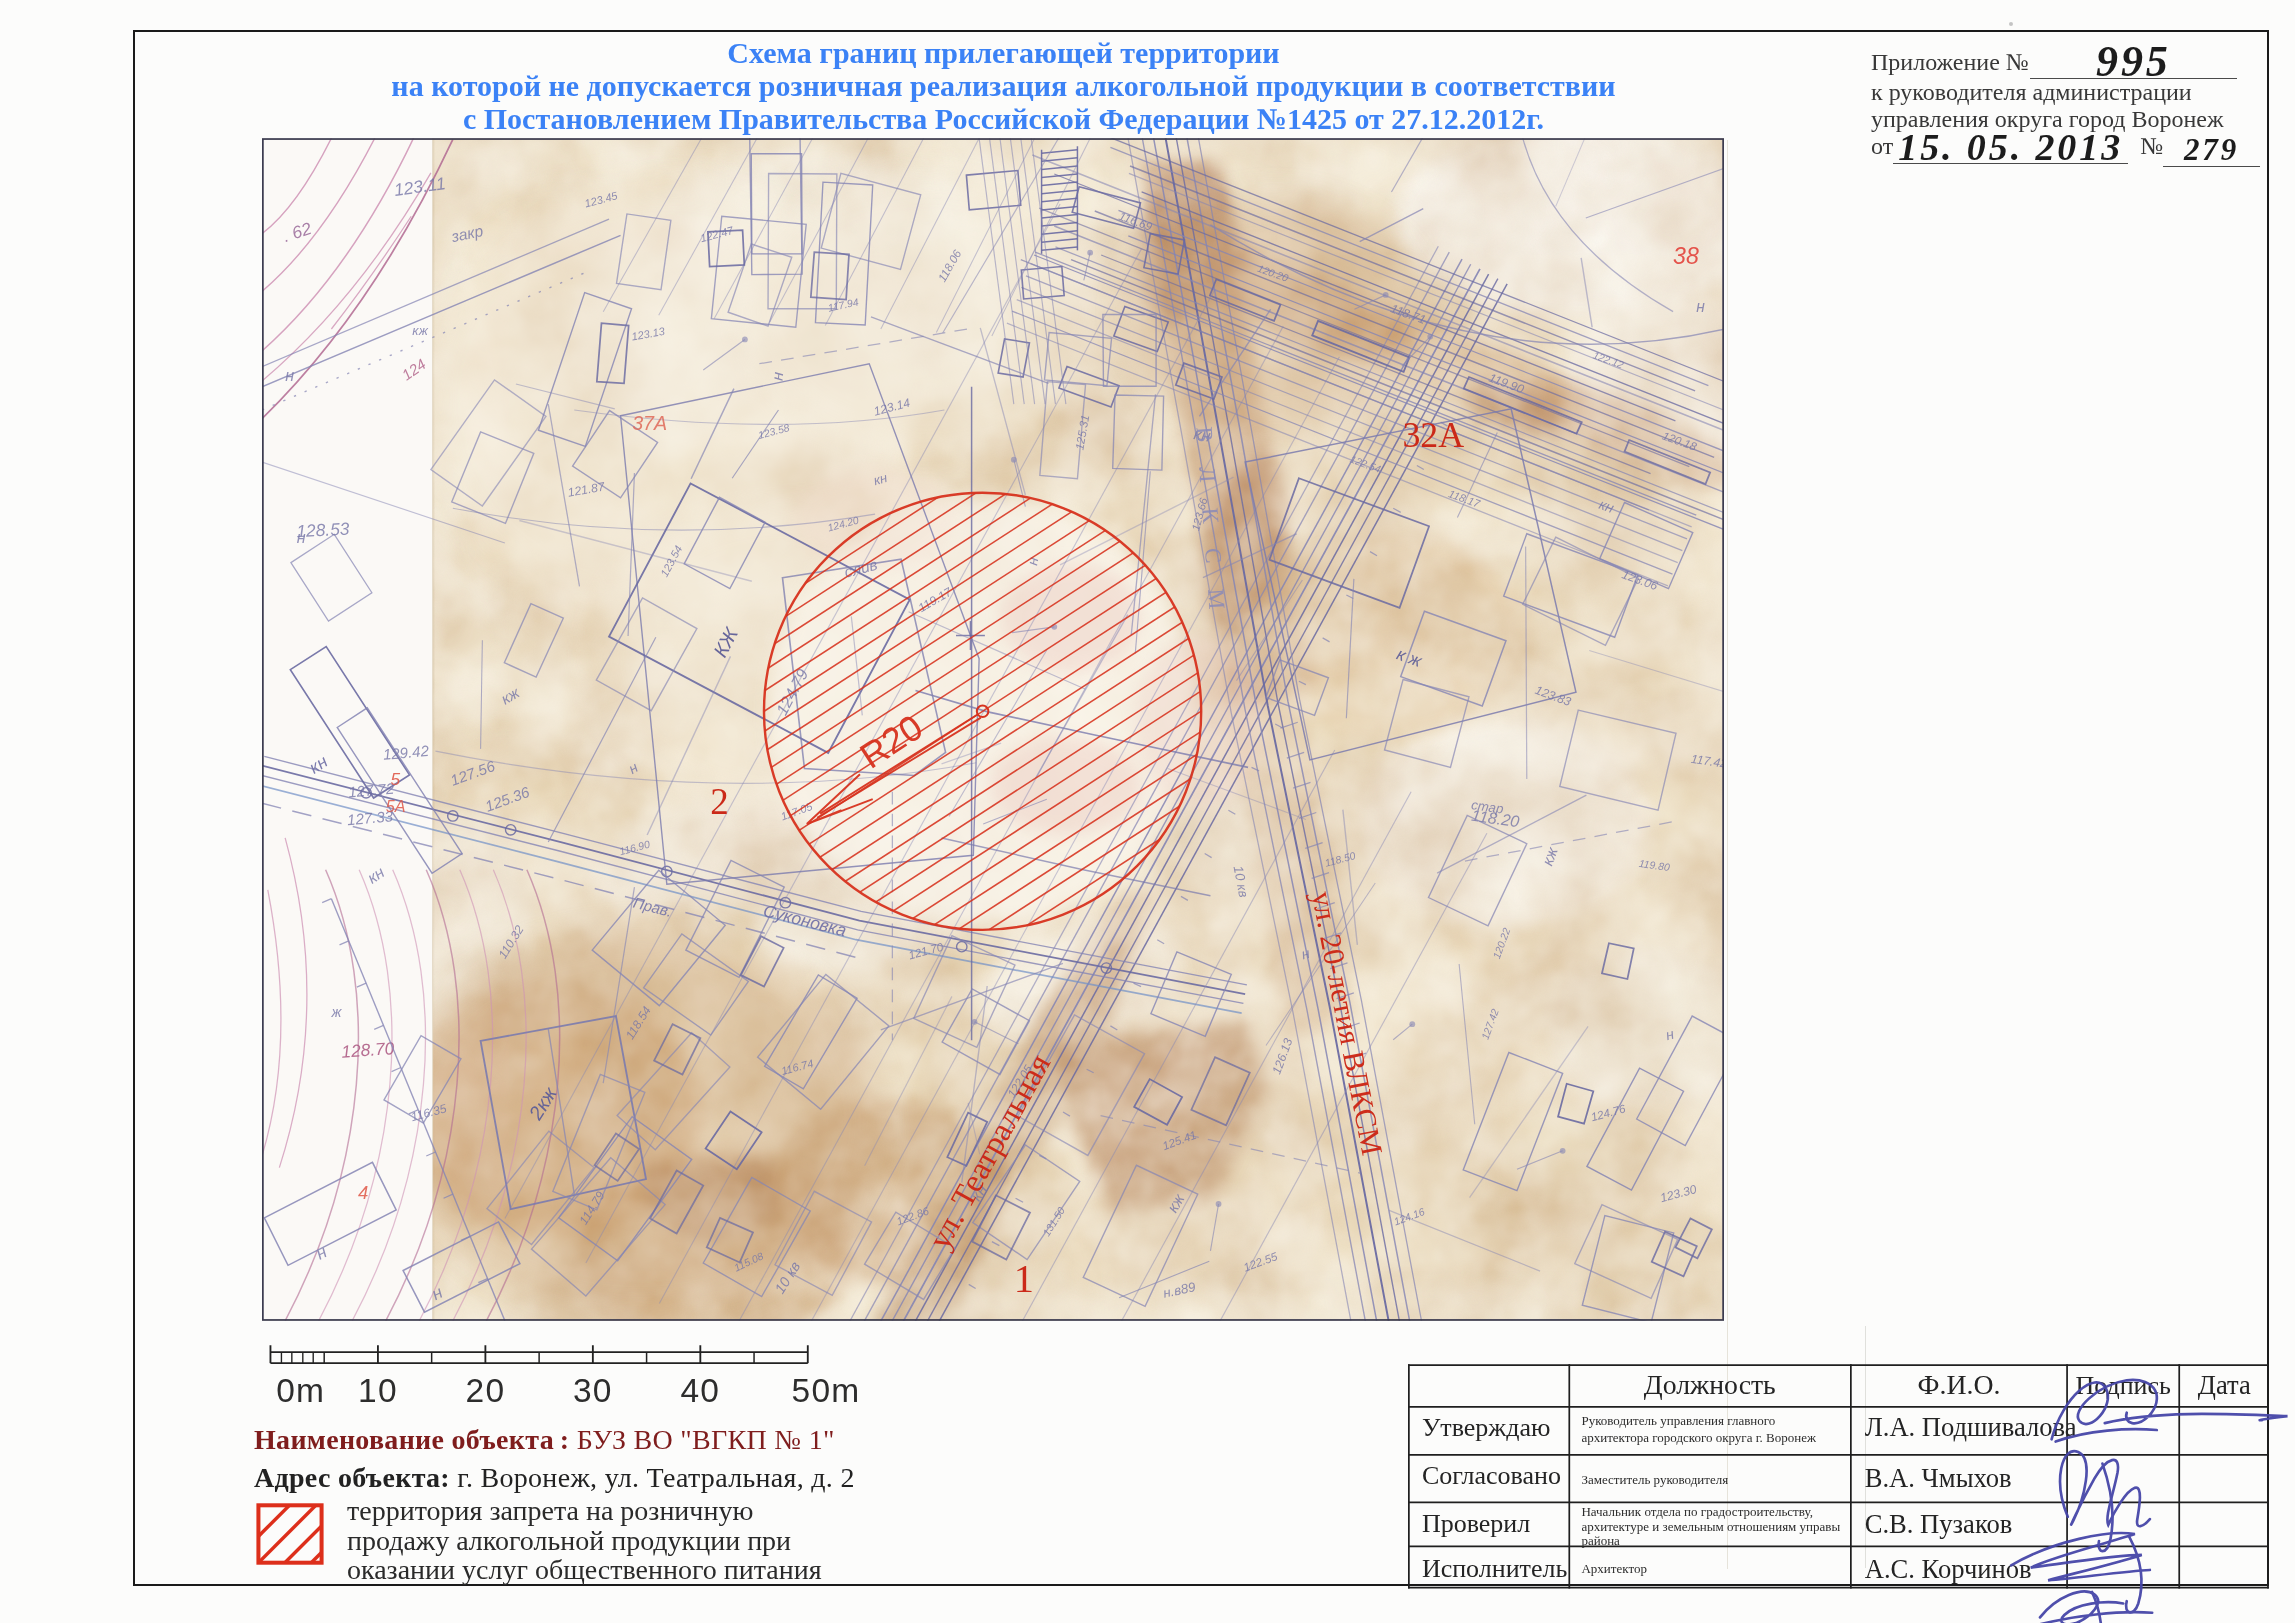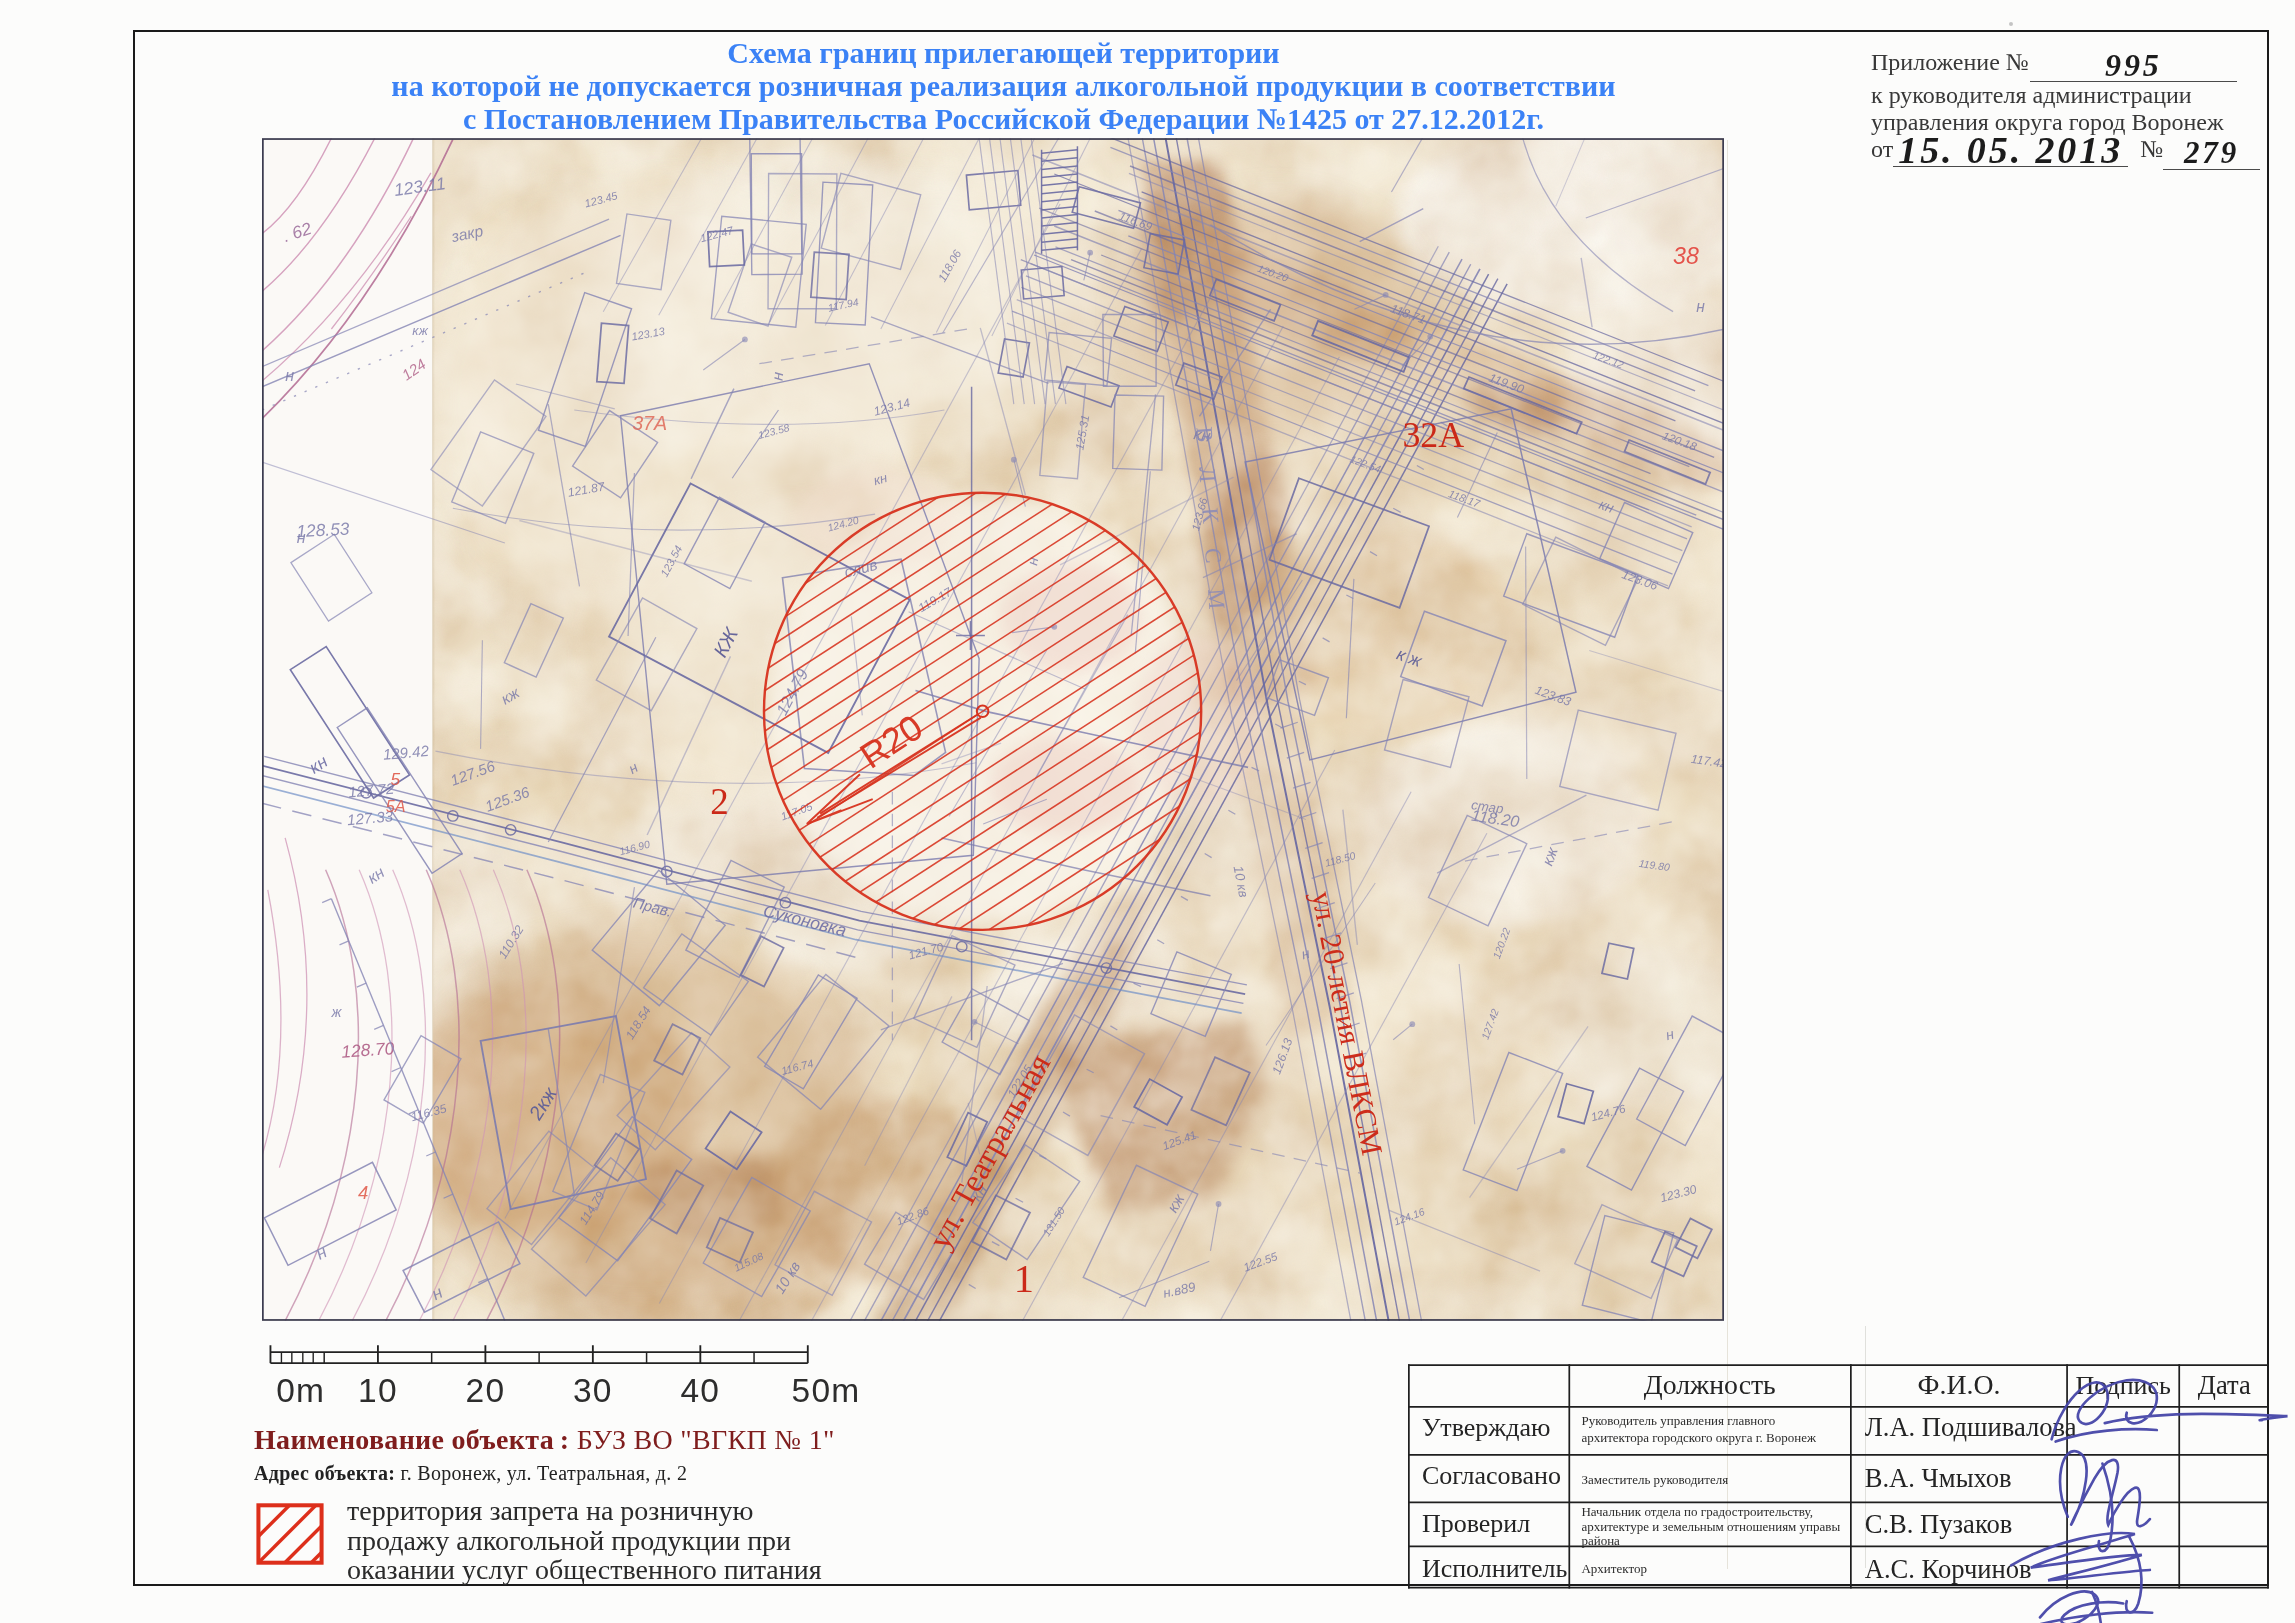--- a/index.html
+++ b/index.html
@@ -11,21 +11,21 @@
 </style></head>
 <body>
 <div class="abs" style="left:133px;top:30px;width:2132px;height:1552px;border:2.3px solid #1a1a1a;"></div>
 
 <div class="abs" style="left:301px;top:36px;width:1405px;text-align:center;font-weight:bold;
  font-size:30px;line-height:33px;color:#3b82f6;">Схема границ прилегающей территории<br>
 на которой не допускается розничная реализация алкогольной продукции в соответствии<br>
 с Постановлением Правительства Российской Федерации №1425 от 27.12.2012г.</div>
 
 <div class="abs" style="left:1871px;top:49px;width:405px;font-size:24px;line-height:27px;color:#383838;">
- <div>Приложение <span style="white-space:nowrap;">№<span class="hwrap" style="width:207px;margin-left:1.2px;"><span class="hw" style="font-size:32px;">995</span></span></span></div>
+ <div>Приложение <span style="white-space:nowrap;">№<span class="hwrap" style="width:207px;margin-left:1.2px;"><span class="hw" style="font-size:44px;">995</span></span></span></div>
  <div>к руководителя администрации</div>
  <div>управления округа город Воронеж</div>
  <div>от<span class="hwrap" style="width:235px;"><span class="hw" style="font-size:38px;">15. 05. 2013</span></span>&nbsp;&nbsp;№<span class="hwrap" style="width:97px;"><span class="hw" style="font-size:31px;">279</span></span></div>
 </div>
 <div class="abs" style="left:2009px;top:22px;width:4px;height:4px;background:#c4c4c4;border-radius:50%;"></div>
 <div class="abs" style="left:1727px;top:140px;width:1.2px;height:1429px;background:#ddd8cc;opacity:0.7;"></div>
 <div class="abs" style="left:1865px;top:1326px;width:1.2px;height:242px;background:#d8d8d4;opacity:0.8;"></div>
 
 <svg class="abs" style="left:262px;top:138px;" width="1462" height="1183" viewBox="0 0 2528 2045">
 <defs>
@@ -663,21 +663,21 @@
 <line x1="102" y1="28" x2="102" y2="47" stroke="#222" stroke-width="2.4"></line>
 <text x="38" y="115" text-anchor="start" font-family="Liberation Sans, sans-serif" font-size="58" fill="#2d2d2d" letter-spacing="2">0m</text>
 <text x="214" y="115" text-anchor="middle" font-family="Liberation Sans, sans-serif" font-size="58" fill="#2d2d2d" letter-spacing="2">10</text>
 <text x="400" y="115" text-anchor="middle" font-family="Liberation Sans, sans-serif" font-size="58" fill="#2d2d2d" letter-spacing="2">20</text>
 <text x="586" y="115" text-anchor="middle" font-family="Liberation Sans, sans-serif" font-size="58" fill="#2d2d2d" letter-spacing="2">30</text>
 <text x="772" y="115" text-anchor="middle" font-family="Liberation Sans, sans-serif" font-size="58" fill="#2d2d2d" letter-spacing="2">40</text>
 <text x="930" y="115" text-anchor="start" font-family="Liberation Sans, sans-serif" font-size="58" fill="#2d2d2d" letter-spacing="2">50m</text>
 </svg>
 
 <div class="abs" style="left:254px;top:1424px;font-size:28px;letter-spacing:0.3px;color:#7f1d1d;"><b>Наименование объекта :</b> БУЗ ВО "ВГКП № 1"</div>
-<div class="abs" style="left:254px;top:1462px;font-size:20px;letter-spacing:0.3px;color:#222;"><b>Адрес объекта:</b> г. Воронеж, ул. Театральная, д. 2</div>
+<div class="abs" style="left:254px;top:1462px;font-size:28px;letter-spacing:0.3px;color:#222;"><b>Адрес объекта:</b> г. Воронеж, ул. Театральная, д. 2</div>
 
 <svg class="abs" style="left:256px;top:1503px;" width="68" height="62" viewBox="0 0 118 108">
 <defs>
       <clipPath id="lgc">
         <rect x="4" y="4" width="110" height="100"></rect>
       </clipPath>
     </defs>
 <rect x="4" y="4" width="110" height="100" fill="none" stroke="#dd2f1b" stroke-width="7"></rect>
 <g clip-path="url(#lgc)">
 <line x1="-88" y1="150" x2="72" y2="-10" stroke="#dd2f1b" stroke-width="6"></line>

